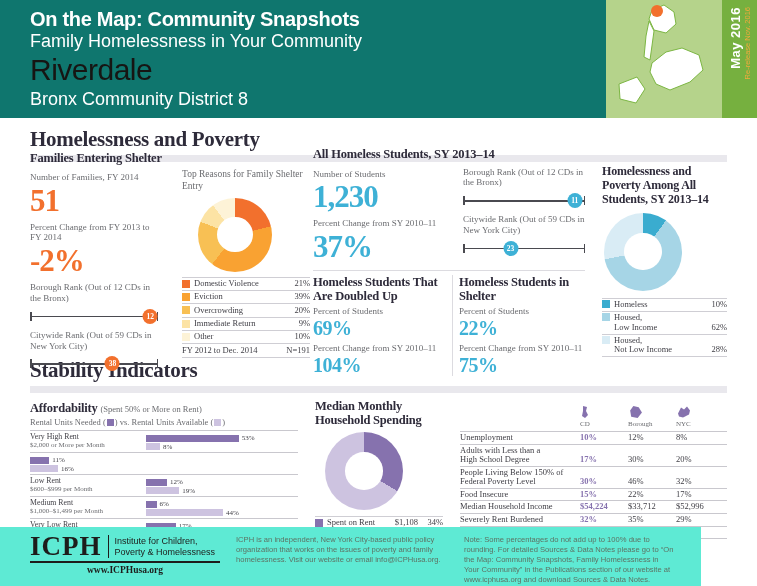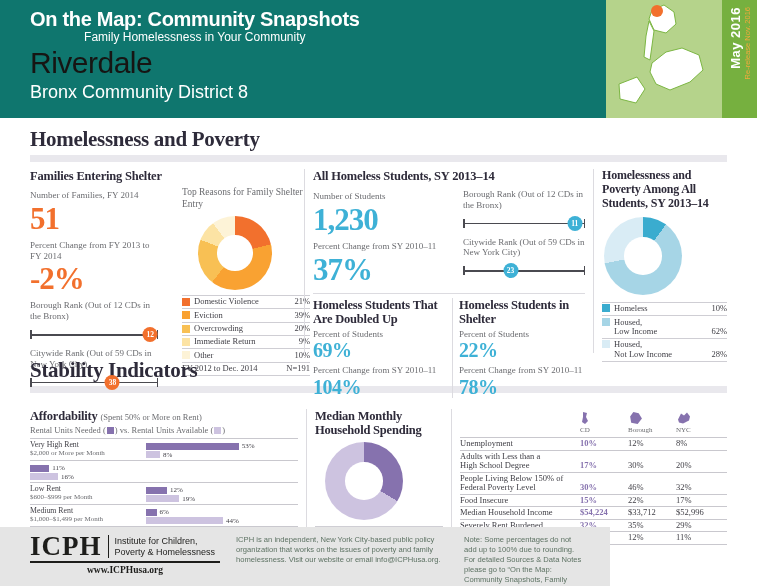--- a/index.html
+++ b/index.html
@@ -4,38 +4,38 @@
 <style>
   *{box-sizing:border-box;margin:0;padding:0;}
   html,body{background:#888;}
   .page{position:relative;width:757px;height:586px;background:#fff;overflow:hidden;
         font-family:"Liberation Sans",sans-serif;color:#2e2b3a;margin:0 auto;}
 
   
   .hdr{position:relative;height:118px;background:#0f766e;}
   .hdr-text{position:absolute;left:30px;top:8px;}
   .kicker{font-size:20px;font-weight:bold;color:#fff;letter-spacing:-0.3px;line-height:1.12;}
-  .sub{font-size:12px;color:#fff;line-height:1.12;margin-top:1px;text-align:center;}
+  .sub{font-size:18px;color:#fff;line-height:1.12;margin-top:1px;text-align:center;}
   .community{font-size:30px;font-weight:normal;color:#161513;letter-spacing:-0.5px;line-height:1.05;margin-top:2px;}
   .district{font-size:18px;color:#fff;margin-top:4px;}
   .map-box{position:absolute;top:0;left:606px;width:116px;height:118px;background:#b5d38b;}
   .map-box svg{position:absolute;inset:0;width:100%;height:100%;}
   .date-strip{position:absolute;top:0;left:722px;width:35px;height:118px;background:#76b03f;
               display:flex;justify-content:center;align-items:flex-start;padding-top:7px;}
   .vtext{writing-mode:vertical-rl;transform:rotate(180deg);white-space:nowrap;}
   .vdate{font-size:13px;font-weight:bold;color:#fff;letter-spacing:.5px;}
   .vrerel{font-size:7.5px;color:#f5a93c;margin-left:0;}
 
   
   .content{padding:0 30px;font-family:Liberation Serif, serif;}
   h2{font-size:21px;font-weight:bold;color:#2e2b3a;letter-spacing:-0.3px;line-height:1.1;}
   .h2-hp{margin-top:10px;}
   .h2-si{margin-top:6px;}
   .graybar{height:7px;background:#e9e8ed;margin-top:4px;}
-  .row{display:flex;}
+  .row{display:flex;align-items:center;}
   .vdiv{width:1px;background:#dcdbe0;margin:0 8px;flex:none;}
   h3{font-size:12.5px;font-weight:bold;color:#2e2b3a;letter-spacing:-0.2px;line-height:1.12;}
   .lbl{font-size:9px;color:#6b6c70;line-height:1.2;margin-top:6px;}
   .big{font-size:31px;font-weight:bold;line-height:1;margin-top:2px;letter-spacing:-1px;}
   .mid{font-size:20px;font-weight:bold;line-height:1.05;margin-top:1px;letter-spacing:-0.5px;}
   .orange{color:#f2702d;}
   .blue{color:#3eb1d6;}
 
   .slider{position:relative;height:15px;margin-top:5px;}
   .track{position:absolute;left:0;right:0;top:7px;height:1.5px;background:#4a4a50;}
@@ -102,21 +102,21 @@
   .cmp-col{width:48px;flex:none;}
   .cmp-col svg{display:block;margin-bottom:1px;}
   .cmp-col-lbl{font-size:7px;color:#6b6c70;}
   .tb-row{display:flex;align-items:flex-end;border-top:1px solid #c9c8ce;padding:1px 0;font-size:8.5px;line-height:1.12;}
   .tb-row:last-child{border-bottom:1px solid #c9c8ce;}
   .tb-lab{width:120px;flex:none;color:#3f3e45;}
   .tb-val{width:48px;flex:none;color:#3f3e45;}
   .tb-val.cd{color:#8672ae;font-weight:bold;}
 
   
-  .footer{position:absolute;left:0;bottom:0;width:610px;height:59px;background:#e5e5e5;
+  .footer{position:absolute;left:0;bottom:0;width:701px;height:59px;background:#5eead4;
           display:flex;padding:8px 26px 0 30px;gap:16px;}
   .logo-block{width:190px;flex:none;color:#1d1d1b;}
   .logo-row{display:flex;align-items:center;}
   .logo-icph{font-family:"Liberation Serif",serif;font-size:27px;font-weight:bold;letter-spacing:1px;line-height:.85;}
   .logo-div{width:1px;height:23px;background:#1d1d1b;margin:0 6px;flex:none;}
   .logo-name{font-size:9px;line-height:1.15;}
   .logo-rule{height:2px;background:#1d1d1b;margin-top:3px;}
   .logo-url{font-family:Liberation Serif, serif;font-size:9.5px;font-weight:bold;text-align:center;margin-top:2px;}
   .ft-text{font-size:7.6px;line-height:1.32;color:#5d7263;}
   .ft-mid{width:212px;flex:none;}
@@ -255,21 +255,21 @@
             <div class="mid blue">69%</div>
             <div class="lbl" style="margin-top:4px">Percent Change from SY 2010–11</div>
             <div class="mid blue">104%</div>
           </div>
           <div class="vdiv" style="margin:0 6px"></div>
           <div class="sub2">
             <h3>Homeless Students in Shelter</h3>
             <div class="lbl" style="margin-top:3px">Percent of Students</div>
             <div class="mid blue">22%</div>
             <div class="lbl" style="margin-top:4px">Percent Change from SY 2010–11</div>
-            <div class="mid blue">78%</div>
+            <div class="mid blue">75%</div>
           </div>
         </div>
       </section>
 
       <div class="vdiv"></div>
 
       <section class="allstu">
         <h3>Homelessness and Poverty Among All Students, SY 2013–14</h3>
         <div class="donut d-students" style="background: conic-gradient(rgb(58, 172, 207) 0deg, rgb(58, 172, 207) 36deg, rgb(166, 213, 230) 36deg, rgb(166, 213, 230) 259.2deg, rgb(217, 236, 245) 259.2deg, rgb(217, 236, 245) 360deg);"></div>
         <div>

